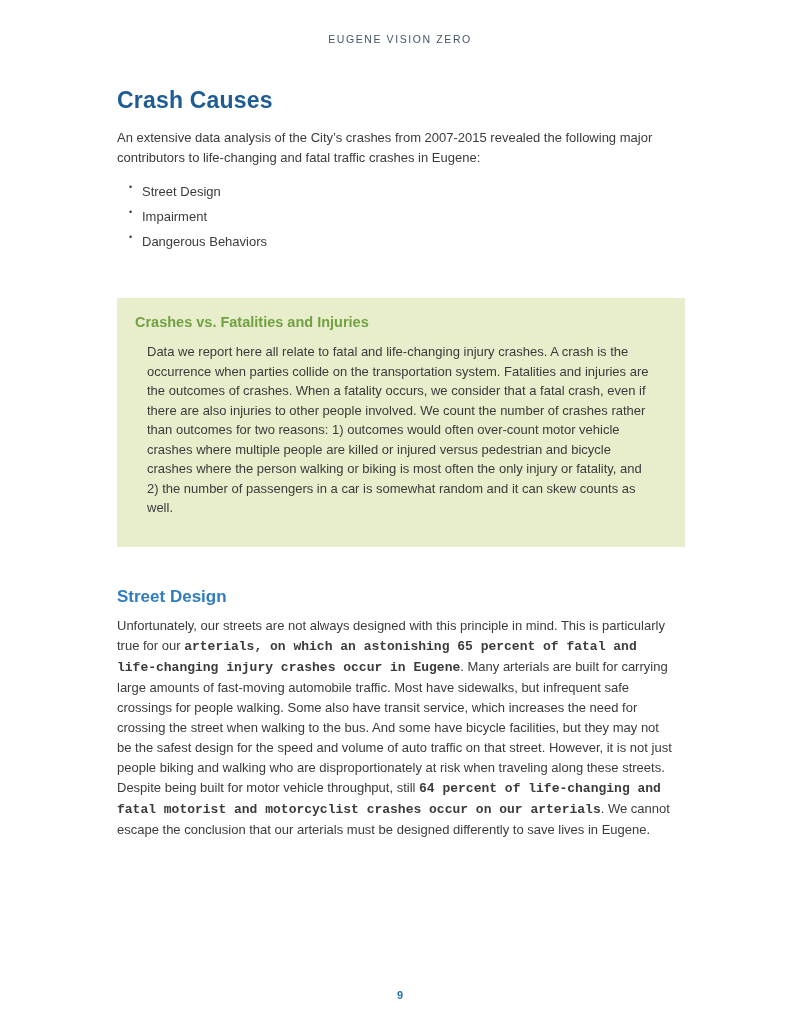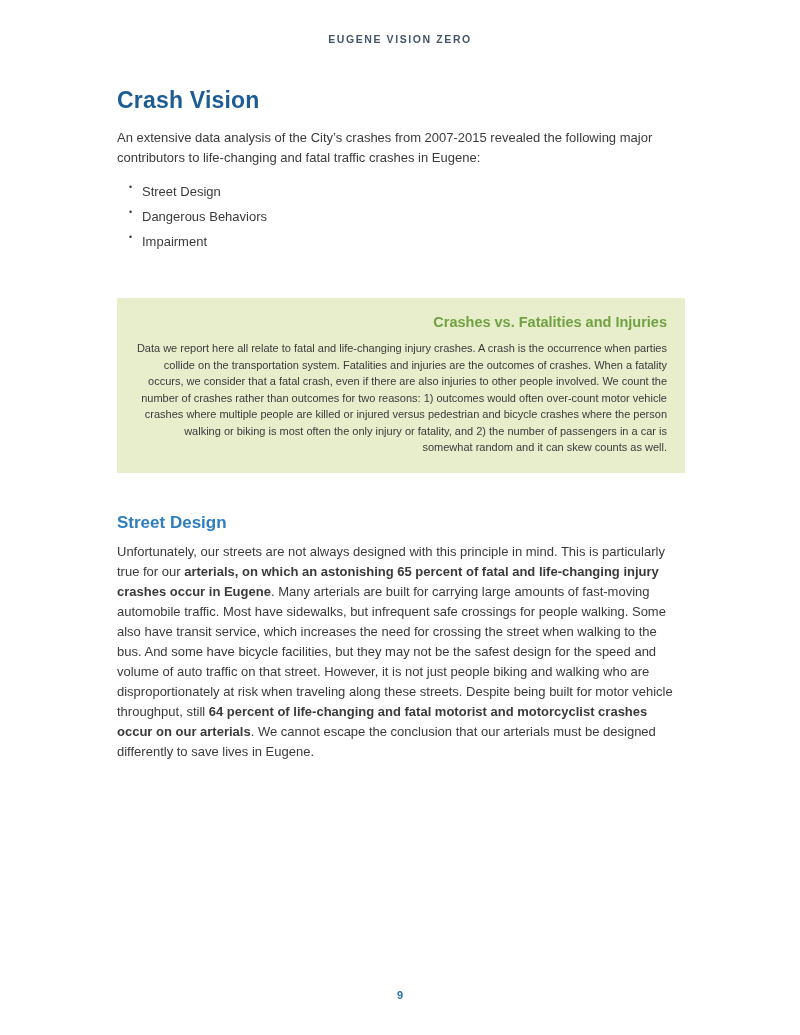--- a/index.html
+++ b/index.html
@@ -18,21 +18,21 @@
     background:#ffffff;
     font-family:"Liberation Sans","DejaVu Sans",sans-serif;
     color:var(--body-text);
     position:relative;
     overflow:hidden;
   }
   .running-header{
     padding-top:33px;
     text-align:center;
     font-size:10.5px;
-    font-weight:700;
+    font-weight:400;
     letter-spacing:1.6px;
     color:var(--header-text);
   }
   .content{
     margin:0 117px;
     width:568px;
   }
   h1.page-title{
     margin:42px 0 14px 0;
     font-size:23px;
@@ -62,65 +62,64 @@
     position:absolute;
     left:0;
     top:-1px;
     font-size:9px;
     color:var(--body-text);
   }
   .callout{
     margin:46px 0 40px 0;
     background:var(--callout-bg);
     padding:16px 18px 17px 18px;
-    text-align:right;
   }
   .callout h2{
     margin:0 0 10px 0;
     font-size:14.5px;
     font-weight:700;
     color:var(--callout-title);
   }
   .callout p{
-    margin:0;
-    font-size:11px;
+    margin:12px;
+    font-size:13px;
     line-height:1.5;
   }
   h2.section-title{
     margin:0 0 9px 0;
     font-size:17px;
     font-weight:700;
     color:var(--section-blue);
   }
   .page-number{
     position:absolute;
     left:0;right:0;
     bottom:34px;
     text-align:center;
     font-size:11px;
     font-weight:700;
     color:var(--page-number);
   }
-  strong{font-weight:700;}
+  strong{font-weight:700;font-family:Liberation Mono, monospace;}
 </style>
 </head>
 <body>
 
 <div class="running-header">EUGENE VISION ZERO</div>
 
 <div class="content">
 
-  <h1 class="page-title">Crash Vision</h1>
+  <h1 class="page-title">Crash Causes</h1>
 
   <p>An extensive data analysis of the City’s crashes from 2007-2015 revealed the following major contributors to life-changing and fatal traffic crashes in Eugene:</p>
 
   <ul class="bullet-list">
     <li>Street Design</li>
+    <li>Impairment</li>
     <li>Dangerous Behaviors</li>
-    <li>Impairment</li>
   </ul>
 
 
   <div class="callout">
     <h2>Crashes vs. Fatalities and Injuries</h2>
     <p>Data we report here all relate to fatal and life-changing injury crashes. A crash is the occurrence when parties collide on the transportation system. Fatalities and injuries are the outcomes of crashes. When a fatality occurs, we consider that a fatal crash, even if there are also injuries to other people involved. We count the number of crashes rather than outcomes for two reasons: 1) outcomes would often over-count motor vehicle crashes where multiple people are killed or injured versus pedestrian and bicycle crashes where the person walking or biking is most often the only injury or fatality, and 2) the number of passengers in a car is somewhat random and it can skew counts as well.</p>
   </div>
 
   <h2 class="section-title">Street Design</h2>
 

